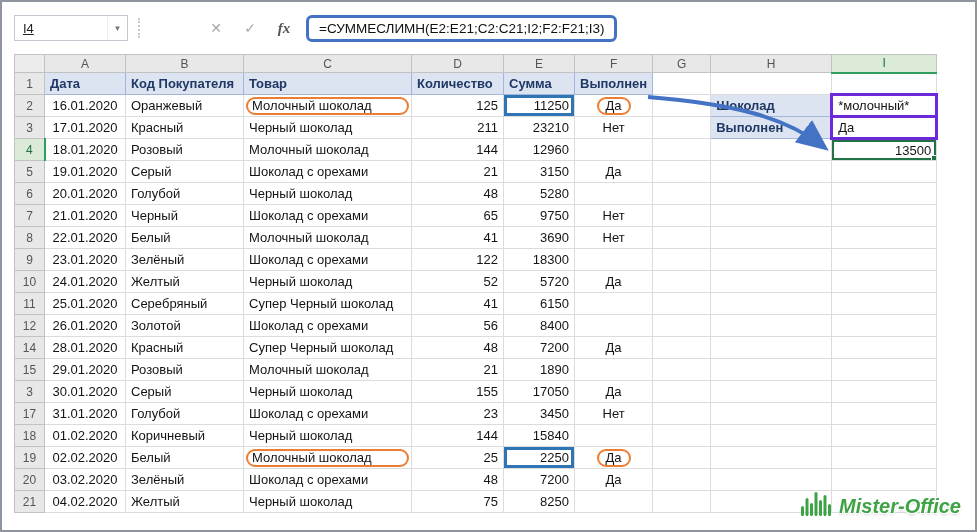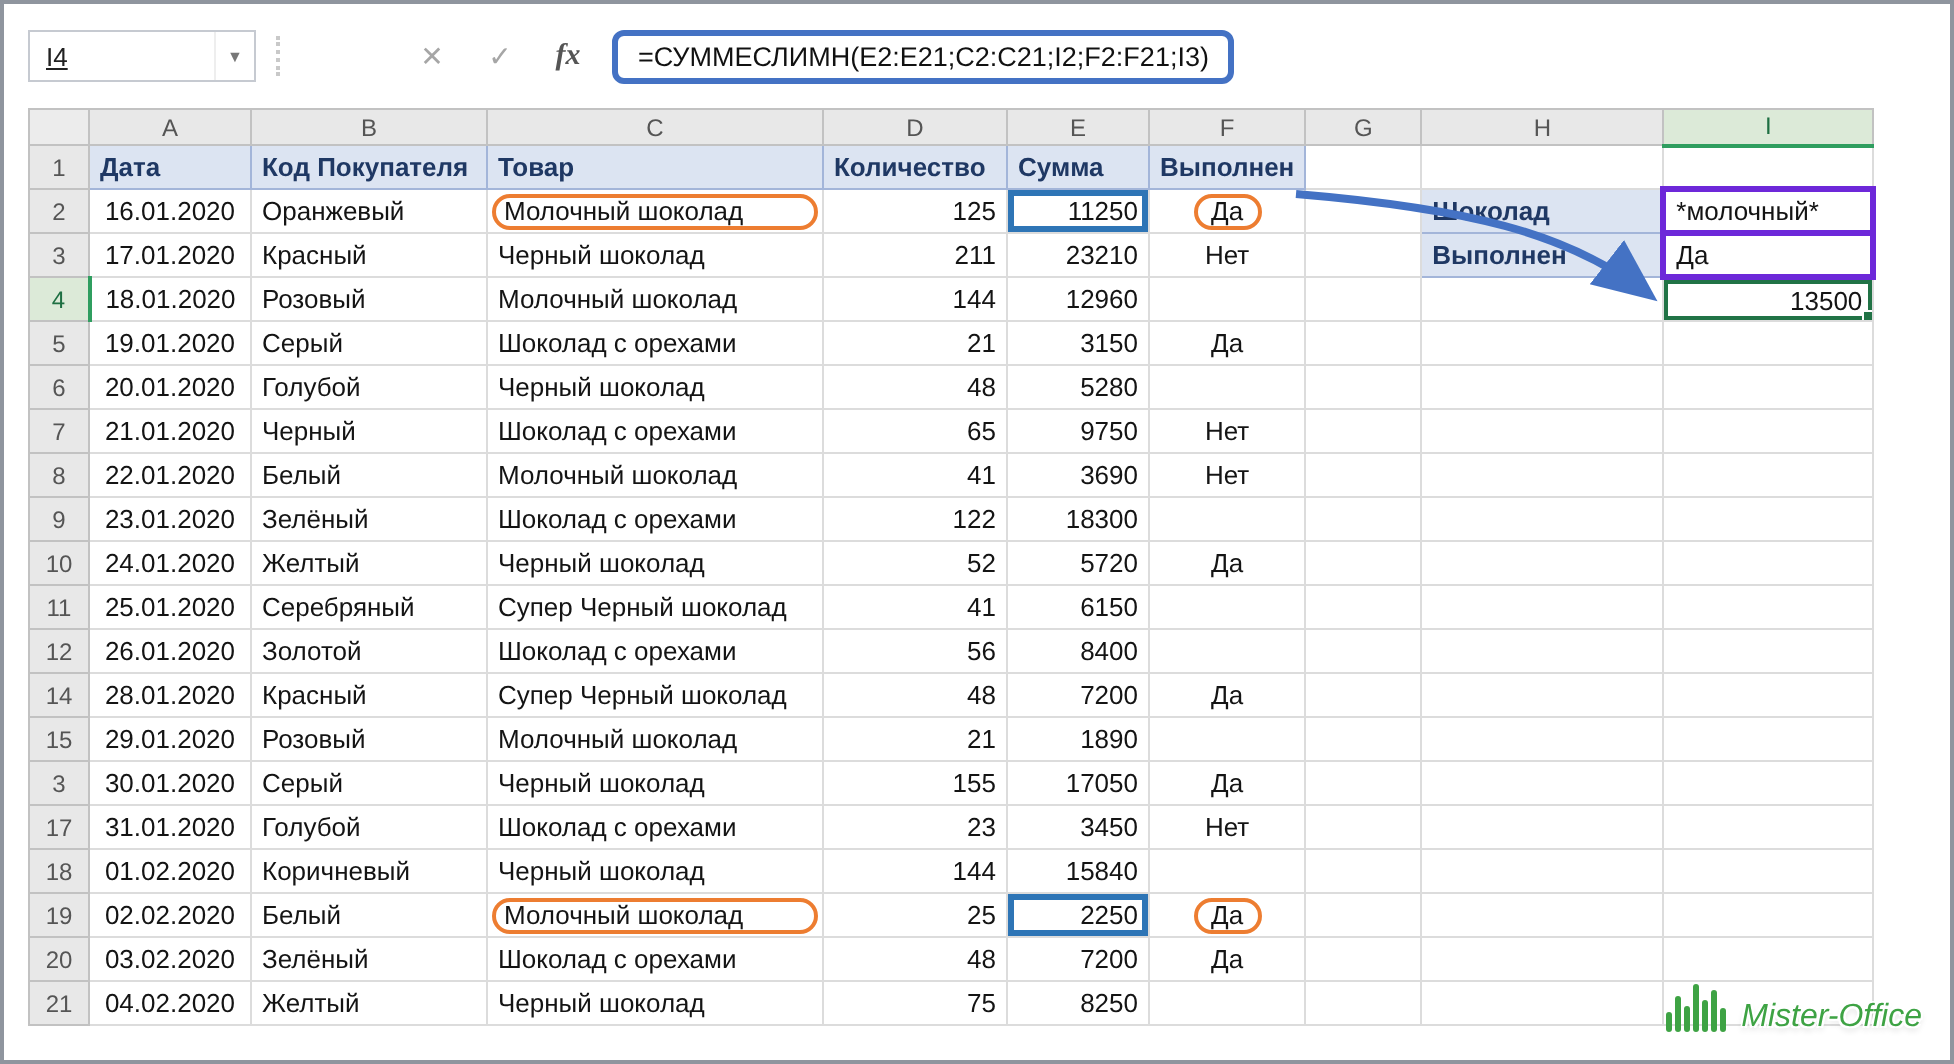--- a/index.html
+++ b/index.html
@@ -28,21 +28,21 @@
   td.critval{border:3px solid #6d28d9;}
   td.bluebox{box-shadow:inset 0 0 0 3px var(--blue,#2E75B6);}
   td.selected{box-shadow:inset 0 0 0 2px var(--green,#217346);position:relative;}
   .fill-handle{position:absolute;right:-1px;bottom:-1px;width:6px;height:6px;background:var(--green,#217346);border:1px solid #fff;}
   .obox{border:2px solid var(--orange,#ED7D31);border-radius:9px;display:inline-block;line-height:14px;padding:0 7px;}
   .obox.wide{display:block;padding:0 4px;}
   td.tight{padding:1px 2px;}
   .arrow-svg{position:absolute;top:0;left:0;pointer-events:none;}
   .logo{position:absolute;right:14px;bottom:12px;display:flex;align-items:flex-end;gap:6px;}
   .logo .bars{fill:var(--logo-green,#3EA344);}
-  .logo-text{font-size:16px;font-weight:normal;font-style:italic;color:var(--logo-green,#3EA344);
+  .logo-text{font-size:20px;font-weight:bold;font-style:italic;color:var(--logo-green,#3EA344);
     text-shadow:-1px -1px 0 #fff,1px -1px 0 #fff,-1px 1px 0 #fff,1px 1px 0 #fff,0 2px 3px rgba(0,0,0,.18);}
 </style>
 </head>
 <body>
 
 <div class="frame">
 
   <div class="fbar">
     <div class="namebox">
       <span class="nb-text">I4</span>

